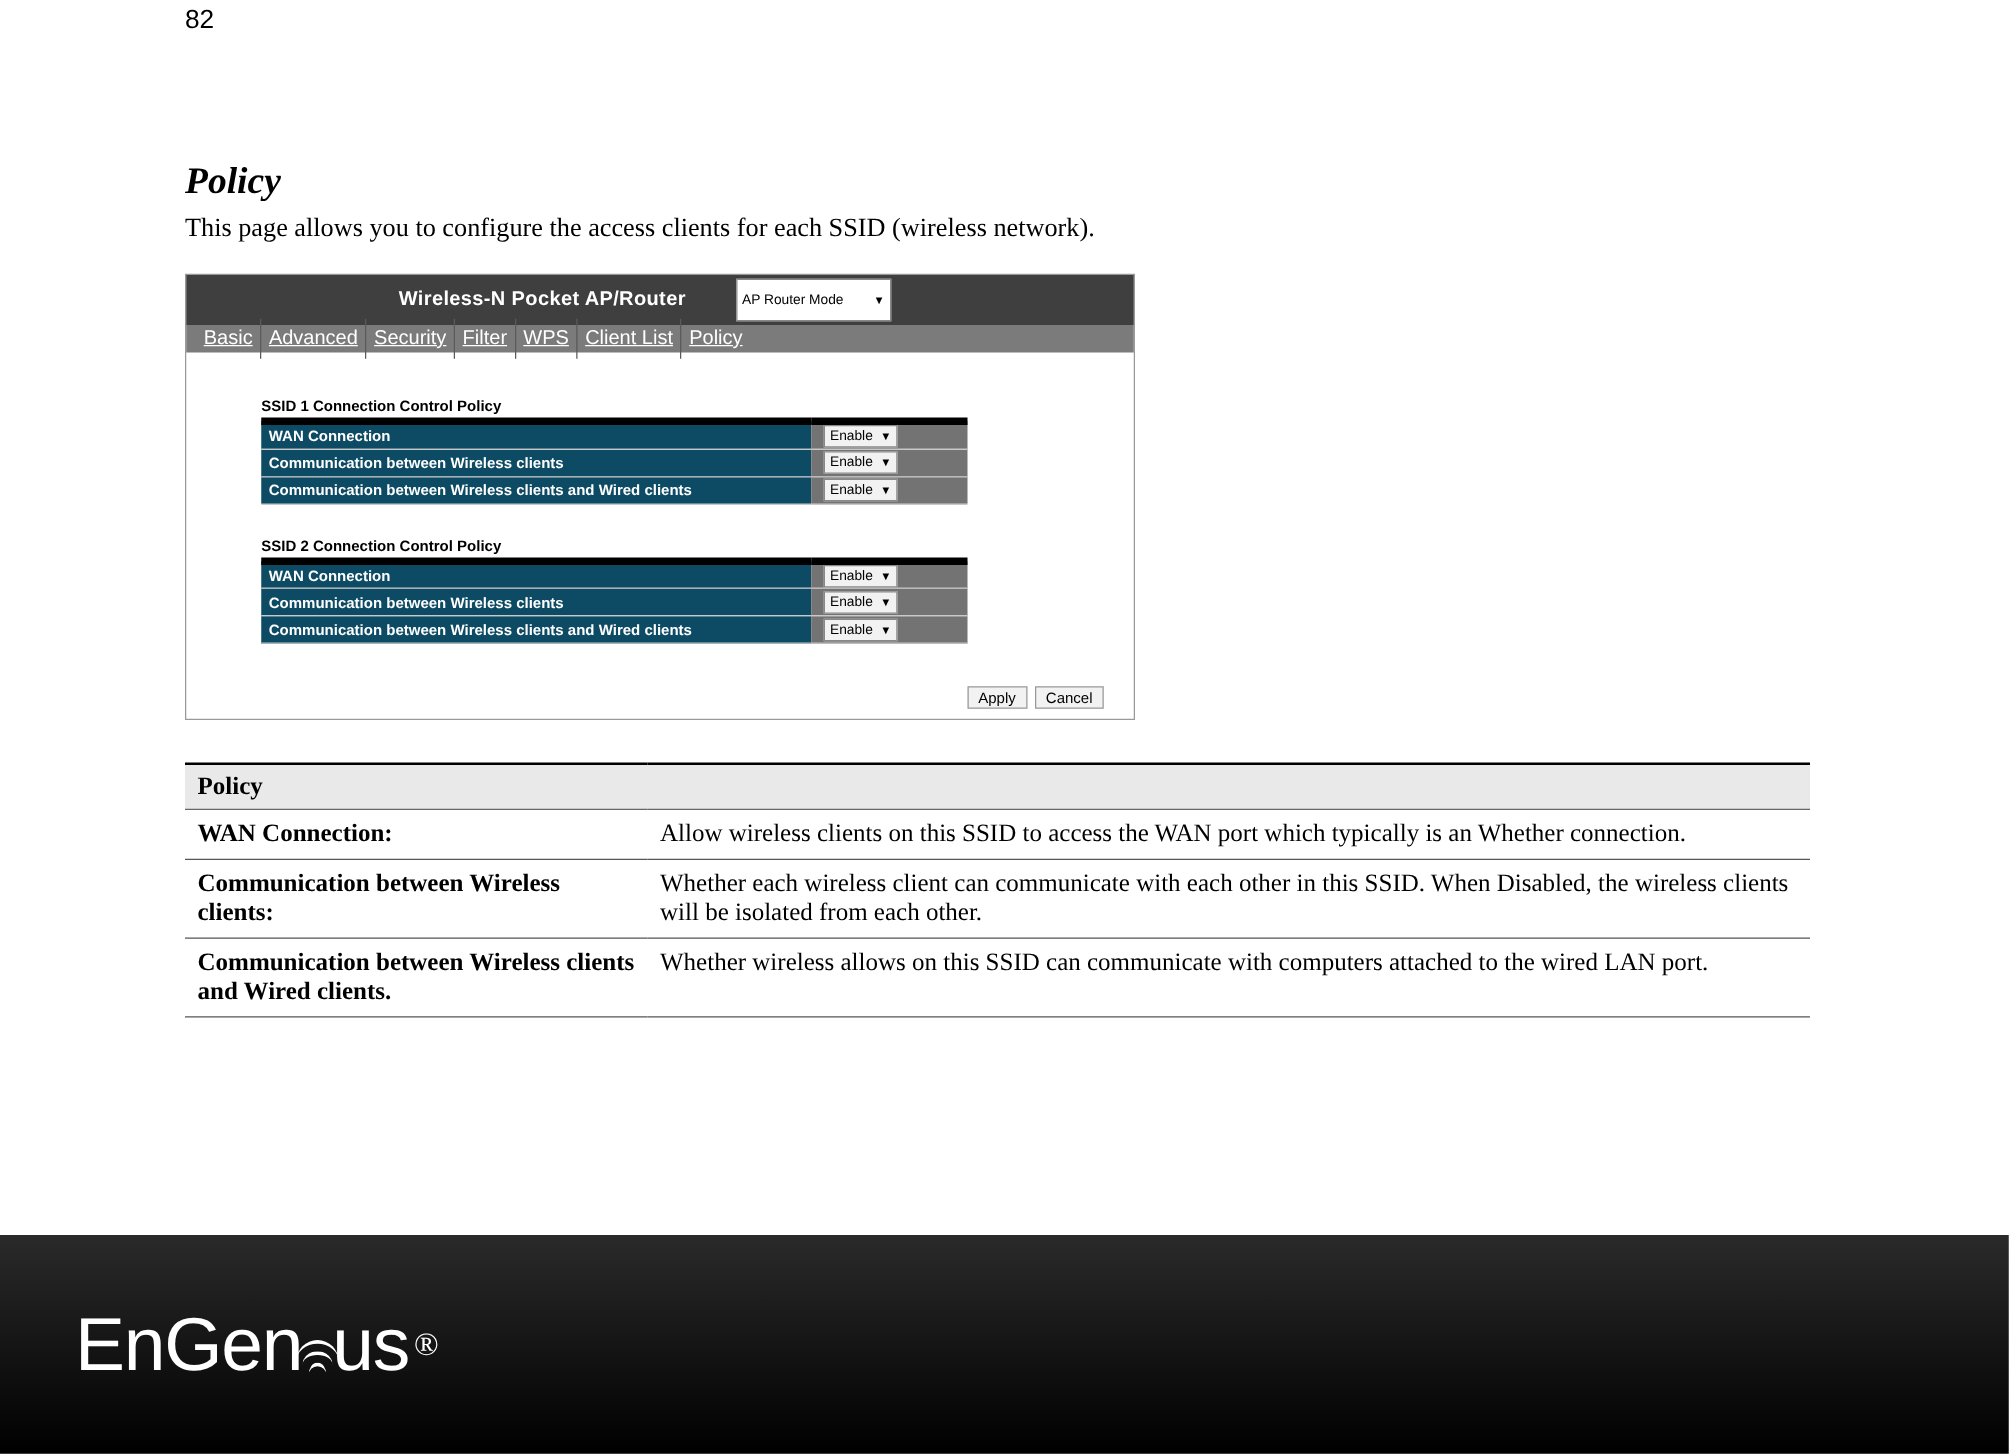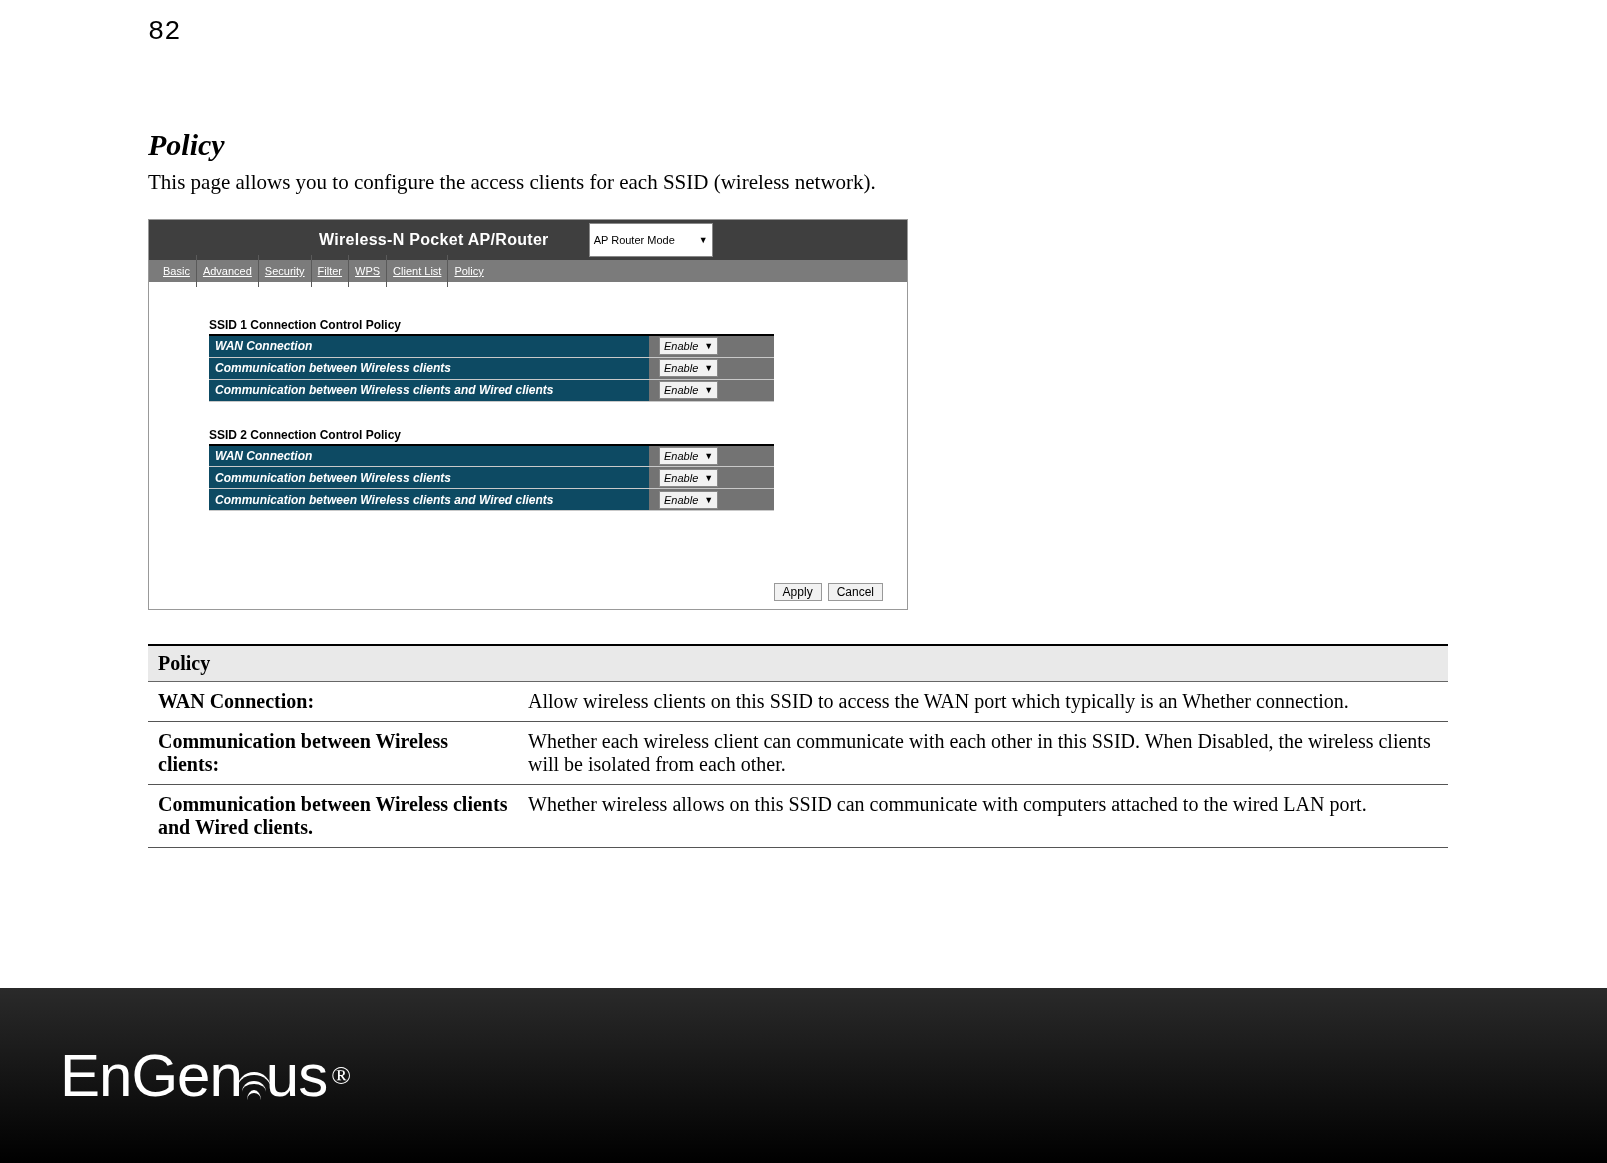--- a/index.html
+++ b/index.html
@@ -6,24 +6,24 @@
   body {
     font-family: "Times New Roman", Times, serif;
     background: #ffffff;
     width: 1607px;
     height: 1163px;
     position: relative;
     overflow: hidden;
   }
   .page-number {
     position: absolute;
-    top: 17px;
+    top: 4px;
     left: 148px;
-    font-family: Liberation Mono, monospace;
-    font-size: 27px;
+    font-family: Liberation Sans, sans-serif;
+    font-size: 21px;
   }
   .content {
     position: absolute;
     top: 128px;
     left: 148px;
     width: 1300px;
   }
   .section-title {
     font-style: italic;
     font-weight: bold;
@@ -73,21 +73,21 @@
 
   .router-tabs {
     display: flex;
     height: 22px;
     background: #7b7b7b;
     align-items: center;
     padding-left: 8px;
   }
   .router-tab {
     color: #fff;
-    font-size: 11px;
+    font-size: 16px;
     text-decoration: underline;
     padding: 16px 6px;
     border-right: 1px solid #5a5a5a;
     height: 100%;
     display: flex;
     align-items: center;
     cursor: pointer;
   }
   .router-tab:last-child { border-right: none; }
 
@@ -97,22 +97,21 @@
   .policy-block { margin-bottom: 26px; }
   .policy-caption {
     font-weight: bold;
     font-size: 12px;
     color: #000;
     margin-bottom: 2px;
   }
   .policy-table {
     border-collapse: collapse;
     width: 565px;
-    border-top: 2px solid #000000;
-    font-style: italic;
+    border-top: 6px solid #000000;
   }
   .policy-table tr {
     border-bottom: 1px solid #c9c9c9;
   }
   .policy-table td {
     font-size: 12px;
     vertical-align: middle;
     height: 22px;
   }
   .policy-table td.label {
@@ -139,21 +138,20 @@
   }
   .mini-select .caret { font-size: 9px; }
 
   .router-actions {
     font-size: 12px;
     display: flex;
     gap: 6px;
     padding: 0 0 8px 0;
     justify-content: flex-end;
     padding-right: 24px;
-    margin-top: 38px;
   }
   .action-btn {
     border: 1px solid #999;
     background: #f2f2f2;
     padding: 1px 8px;
     font-family: Arial, sans-serif;
     font-size: 12px;
     cursor: pointer;
   }
 

